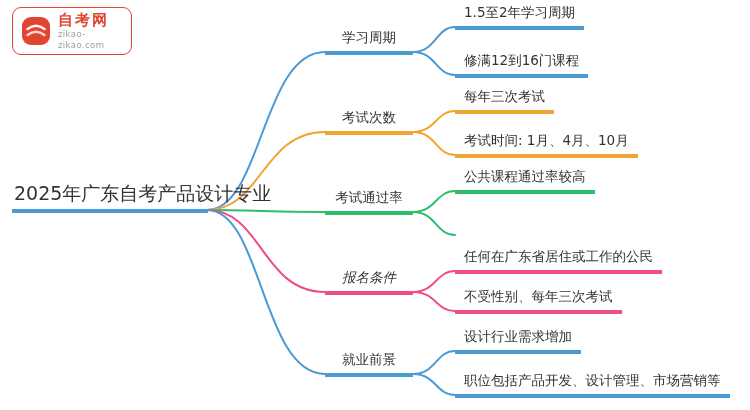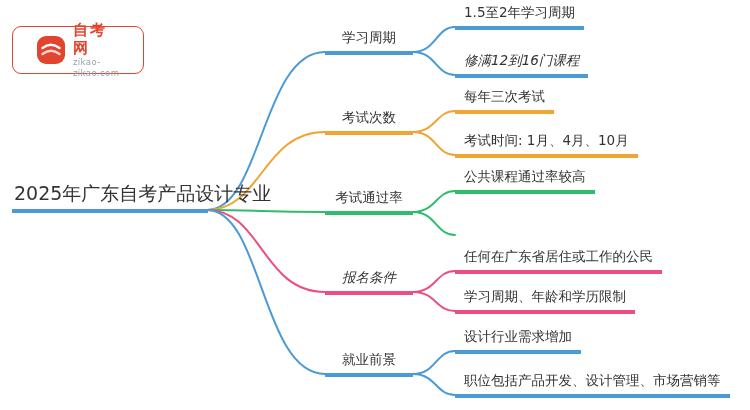--- a/index.html
+++ b/index.html
@@ -13,23 +13,23 @@
   .node{
     position:absolute;font-size:13.5px;line-height:19px;color:#333;
     padding:0 9px 4px 9px;border-bottom:4px solid #15803d;white-space:nowrap;
     box-sizing:border-box;
   }
   .root-node{
     font-size:19px;line-height:21px;width:196px;padding:0 4px 5px 2px;
   }
   .branch-node{min-width:88px;text-align:center;}
   .logo-box{
-    position:absolute;left:12px;top:7px;width:132px;height:48px;
+    position:absolute;left:12px;top:7px;width:120px;height:48px;
     border:1.3px solid #e2452f;border-radius:9px;display:flex;align-items:center;
-    gap:7px;padding:0 23px;box-sizing:border-box;background:#fff;margin-top:19px;
+    gap:7px;padding:0 8px;box-sizing:border-box;background:#fff;
   }
   .logo-icon{width:30px;height:30px;flex:0 0 auto;}
   .logo-text{display:flex;flex-direction:column;justify-content:center;}
   .logo-title{color:#e2452f;font-weight:bold;font-size:15px;line-height:18px;letter-spacing:2px;}
   .logo-sub{color:#9aa0a6;font-size:8.5px;line-height:11px;letter-spacing:.4px;}
 </style>
 </head>
 <body>
 
 <div class="stage">
@@ -72,26 +72,26 @@
 
   <div class="node root-node" style="left: 12px; top: 183px; border-bottom-color: rgb(74, 154, 212);">2025年广东自考产品设计专业</div>
 
   <div class="node branch-node" style="left: 325px; top: 108px; border-bottom-color: rgb(240, 164, 49);">考试次数</div>
   <div class="node branch-node" style="left: 325px; top: 28px; border-bottom-color: rgb(74, 154, 212);">学习周期</div>
   <div class="node branch-node" style="left: 325px; top: 188px; border-bottom-color: rgb(47, 189, 109);">考试通过率</div>
   <div class="node branch-node" style="left: 325px; top: 268px; border-bottom-color: rgb(238, 77, 130); font-style: italic;">报名条件</div>
   <div class="node branch-node" style="left: 325px; top: 350px; border-bottom-color: rgb(74, 154, 212);">就业前景</div>
 
   <div class="node" style="left: 455px; top: 3px; border-bottom-color: rgb(74, 154, 212);">1.5至2年学习周期</div>
-  <div class="node" style="left: 455px; top: 51px; border-bottom-color: rgb(74, 154, 212); font-style: italic;">修满12到16门课程</div>
+  <div class="node" style="left: 455px; top: 51px; border-bottom-color: rgb(74, 154, 212);">修满12到16门课程</div>
 
   <div class="node" style="left: 455px; top: 87px; border-bottom-color: rgb(240, 164, 49);">每年三次考试</div>
   <div class="node" style="left: 455px; top: 131px; border-bottom-color: rgb(240, 164, 49);">考试时间: 1月、4月、10月</div>
 
   <div class="node" style="left: 455px; top: 167px; border-bottom-color: rgb(47, 189, 109);">公共课程通过率较高</div>
 
   <div class="node" style="left: 455px; top: 247px; border-bottom-color: rgb(238, 77, 130);">任何在广东省居住或工作的公民</div>
-  <div class="node" style="left: 455px; top: 287px; border-bottom-color: rgb(238, 77, 130);">学习周期、年龄和学历限制</div>
+  <div class="node" style="left: 455px; top: 287px; border-bottom-color: rgb(238, 77, 130);">不受性别、每年三次考试</div>
 
   <div class="node" style="left: 455px; top: 327px; border-bottom-color: rgb(74, 154, 212);">设计行业需求增加</div>
   <div class="node" style="left: 455px; top: 371px; border-bottom-color: rgb(74, 154, 212);">职位包括产品开发、设计管理、市场营销等</div>
 
 </div>
 
 </body></html>

